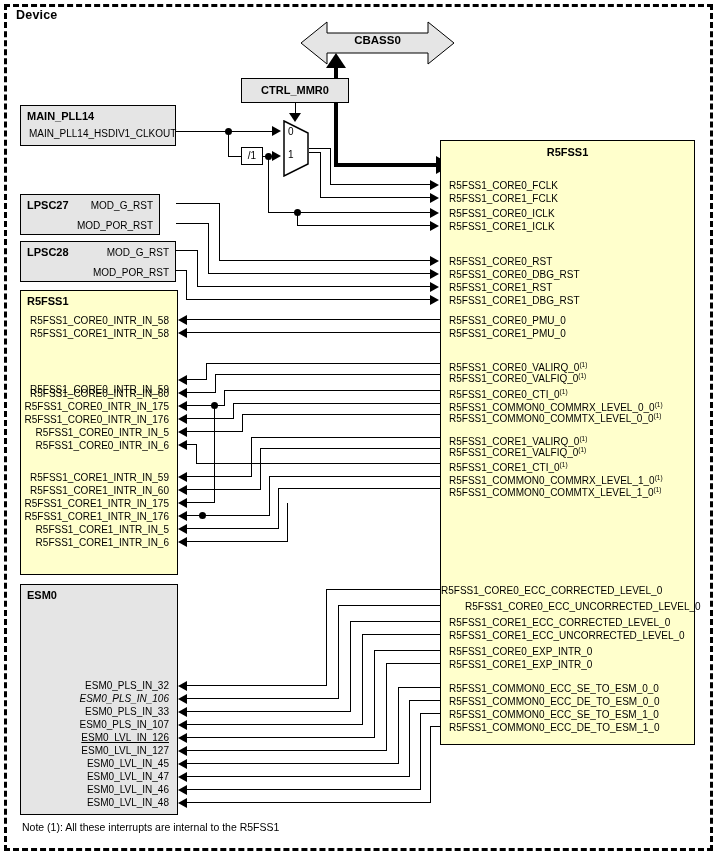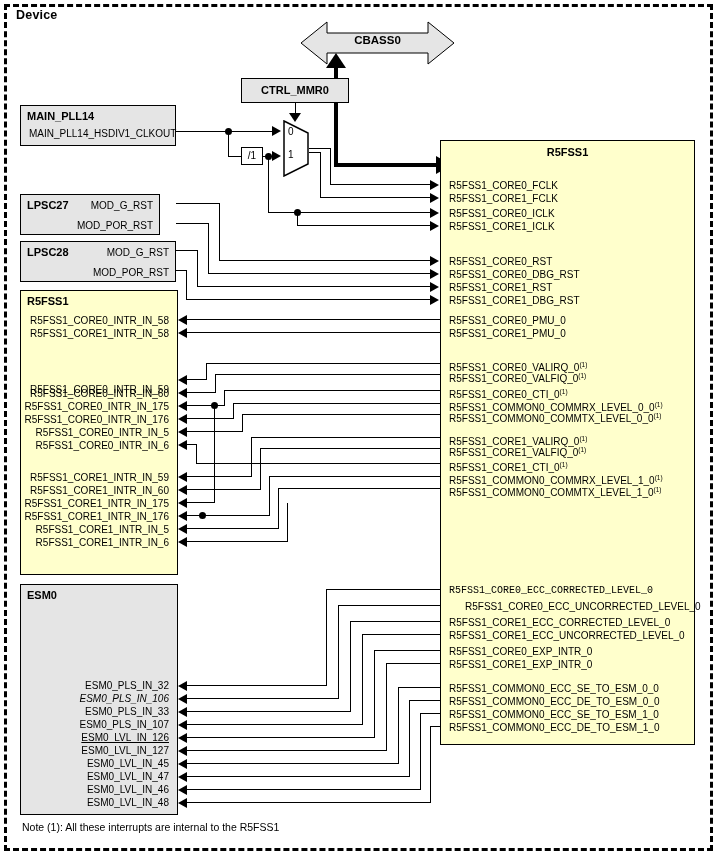--- a/index.html
+++ b/index.html
@@ -411,21 +411,21 @@
   <div class="sig" style="left:8px; top:246px;"><span>R5FSS1_CORE0_CTI_0</span><sup>(1)</sup></div>
   <div class="sig" style="left:8px; top:259px;"><span>R5FSS1_COMMON0_COMMRX_LEVEL_0_0</span><sup>(1)</sup></div>
   <div class="sig" style="left:8px; top:270px;"><span>R5FSS1_COMMON0_COMMTX_LEVEL_0_0</span><sup>(1)</sup></div>
 
   <div class="sig" style="left:8px; top:293px;"><span>R5FSS1_CORE1_VALIRQ_0</span><sup>(1)</sup></div>
   <div class="sig" style="left:8px; top:304px;"><span>R5FSS1_CORE1_VALFIQ_0</span><sup>(1)</sup></div>
   <div class="sig" style="left:8px; top:319px;"><span>R5FSS1_CORE1_CTI_0</span><sup>(1)</sup></div>
   <div class="sig" style="left:8px; top:332px;"><span>R5FSS1_COMMON0_COMMRX_LEVEL_1_0</span><sup>(1)</sup></div>
   <div class="sig" style="left:8px; top:344px;"><span>R5FSS1_COMMON0_COMMTX_LEVEL_1_0</span><sup>(1)</sup></div>
 
-  <div class="sig" style="left:8px; top:445px;font-family:Liberation Mono, monospace;">R5FSS1_CORE0_ECC_CORRECTED_LEVEL_0</div>
+  <div class="sig" style="left:0; top:445px;">R5FSS1_CORE0_ECC_CORRECTED_LEVEL_0</div>
   <div class="sig" style="left:8px; top:461px;margin-left:16px;">R5FSS1_CORE0_ECC_UNCORRECTED_LEVEL_0</div>
   <div class="sig" style="left:8px; top:477px;">R5FSS1_CORE1_ECC_CORRECTED_LEVEL_0</div>
   <div class="sig" style="left:8px; top:490px;">R5FSS1_CORE1_ECC_UNCORRECTED_LEVEL_0</div>
   <div class="sig" style="left:8px; top:506px;">R5FSS1_CORE0_EXP_INTR_0</div>
   <div class="sig" style="left:8px; top:519px;">R5FSS1_CORE1_EXP_INTR_0</div>
 
   <div class="sig" style="left:8px; top:543px;">R5FSS1_COMMON0_ECC_SE_TO_ESM_0_0</div>
   <div class="sig" style="left:8px; top:556px;">R5FSS1_COMMON0_ECC_DE_TO_ESM_0_0</div>
   <div class="sig" style="left:8px; top:569px;">R5FSS1_COMMON0_ECC_SE_TO_ESM_1_0</div>
   <div class="sig" style="left:8px; top:582px;">R5FSS1_COMMON0_ECC_DE_TO_ESM_1_0</div>

